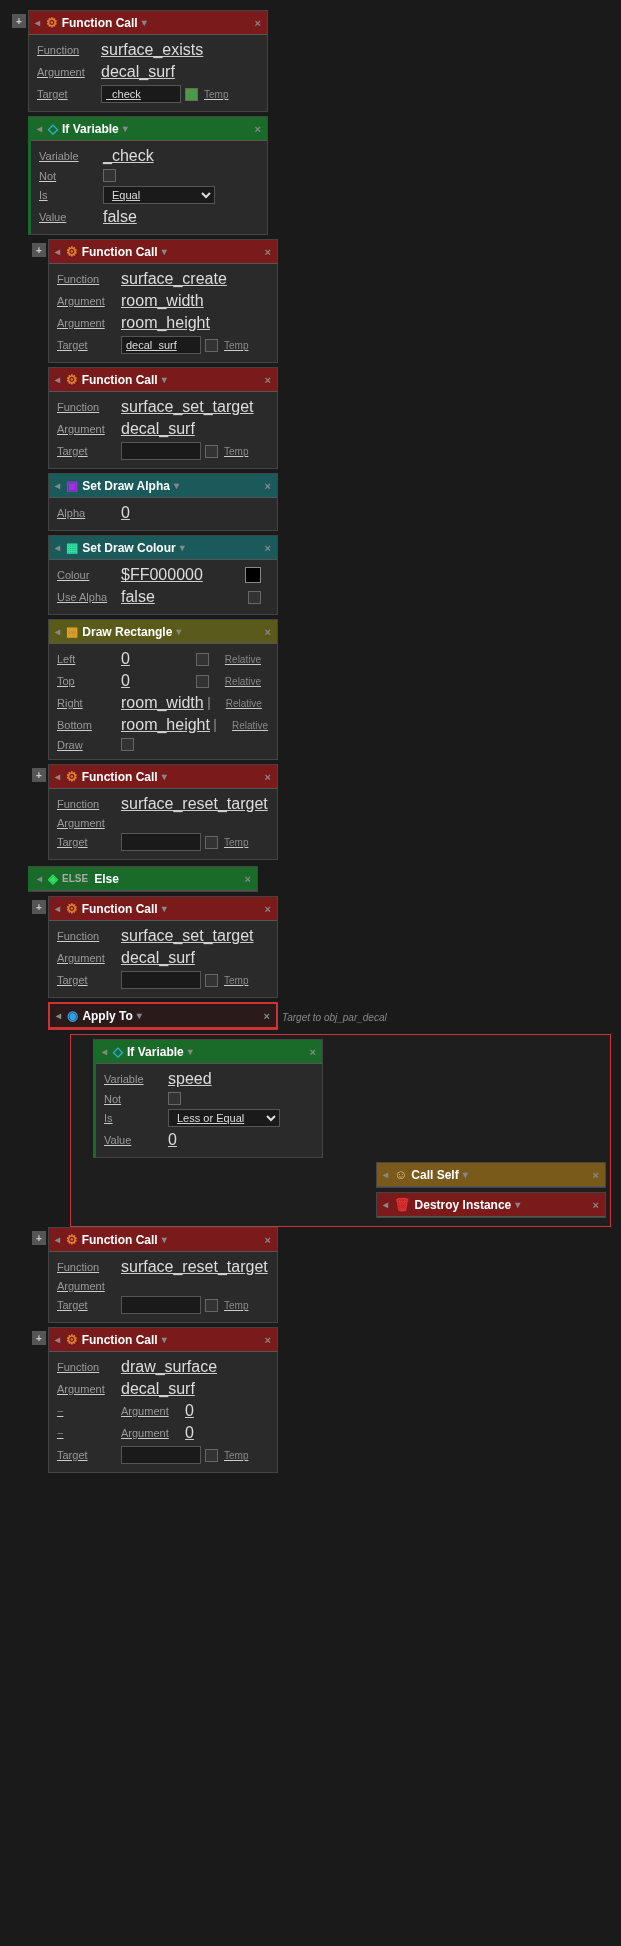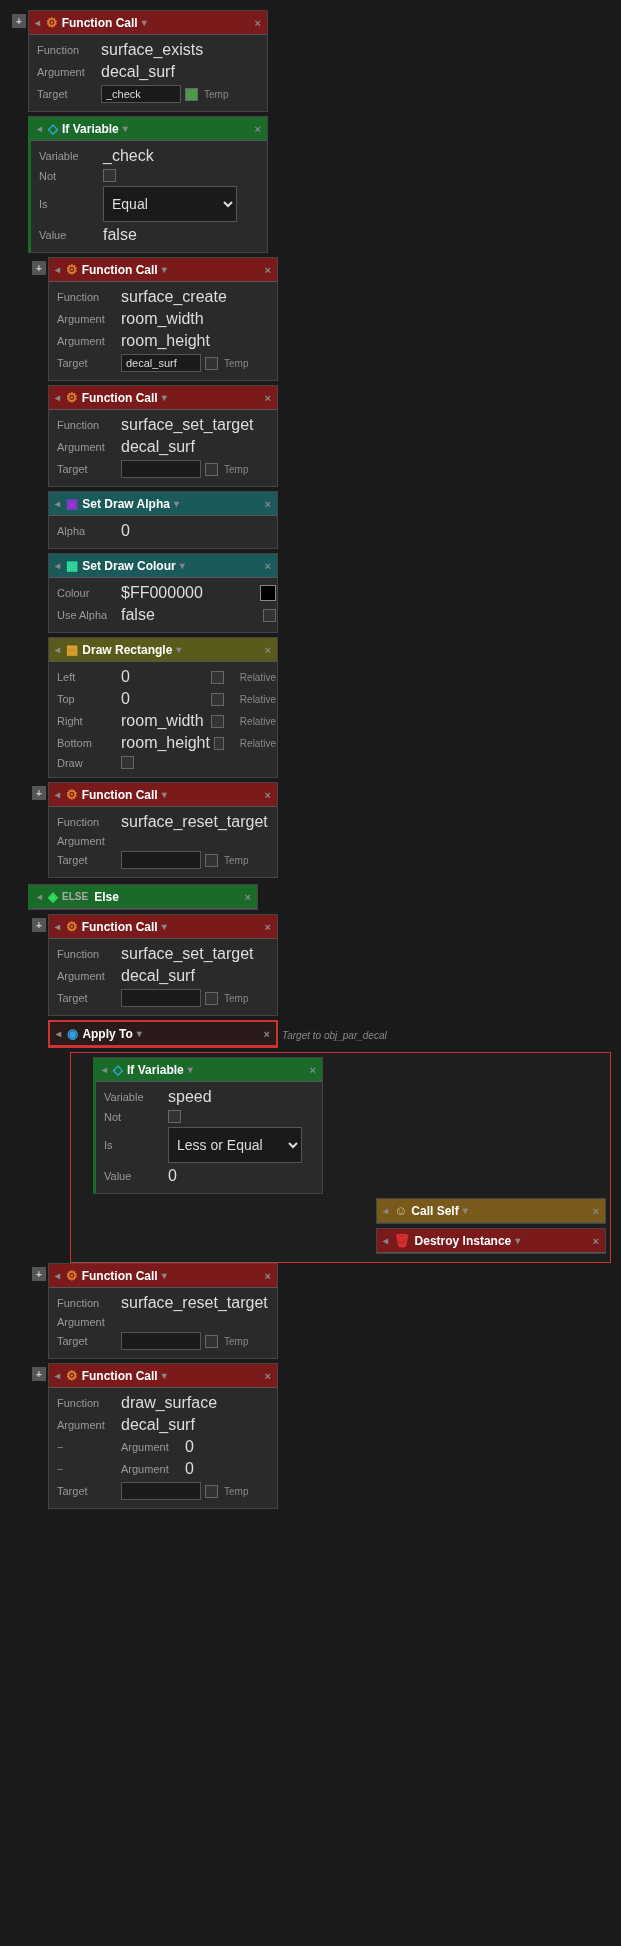--- a/index.html
+++ b/index.html
@@ -32,21 +32,21 @@
       gap: 4px;
     }
 
     .header-red { background: #7a1a1a; border-bottom: 1px solid #555; }
     .header-green { background: #1a6a2a; border-bottom: 1px solid #555; }
     .header-teal { background: #1a5a5a; border-bottom: 1px solid #555; }
     .header-olive { background: #5a5a1a; border-bottom: 1px solid #555; }
     .header-gold { background: #7a5a1a; border-bottom: 1px solid #555; }
     .header-dark { background: #3a2a1a; border-bottom: 1px solid #555; }
 
-    .node-body { padding: 4px 1px 6px 8px; }
+    .node-body { padding: 4px 16px 6px 8px; text-decoration: underline; }
 
     .field-row {
       display: flex;
       align-items: center;
       padding: 2px 0;
       gap: 4px;
     }
 
     .field-label {
       color: #999;
@@ -77,23 +77,23 @@
       border: 1px solid #666;
       display: inline-block;
     }
 
     .checkbox.checked { background: #4a9a4a; }
 
     .dropdown {
       background: #1a1a1a;
       border: 1px solid #555;
       color: #ddd;
-      font-size: 14px;
+      font-size: 11px;
       padding: 1px 4px;
-      height: 36px;
+      height: 18px;
       min-width: 100px;
     }
 
     .expand-arrow {
       color: #888;
       font-size: 10px;
       margin-right: 2px;
     }
 
     .close-btn {

